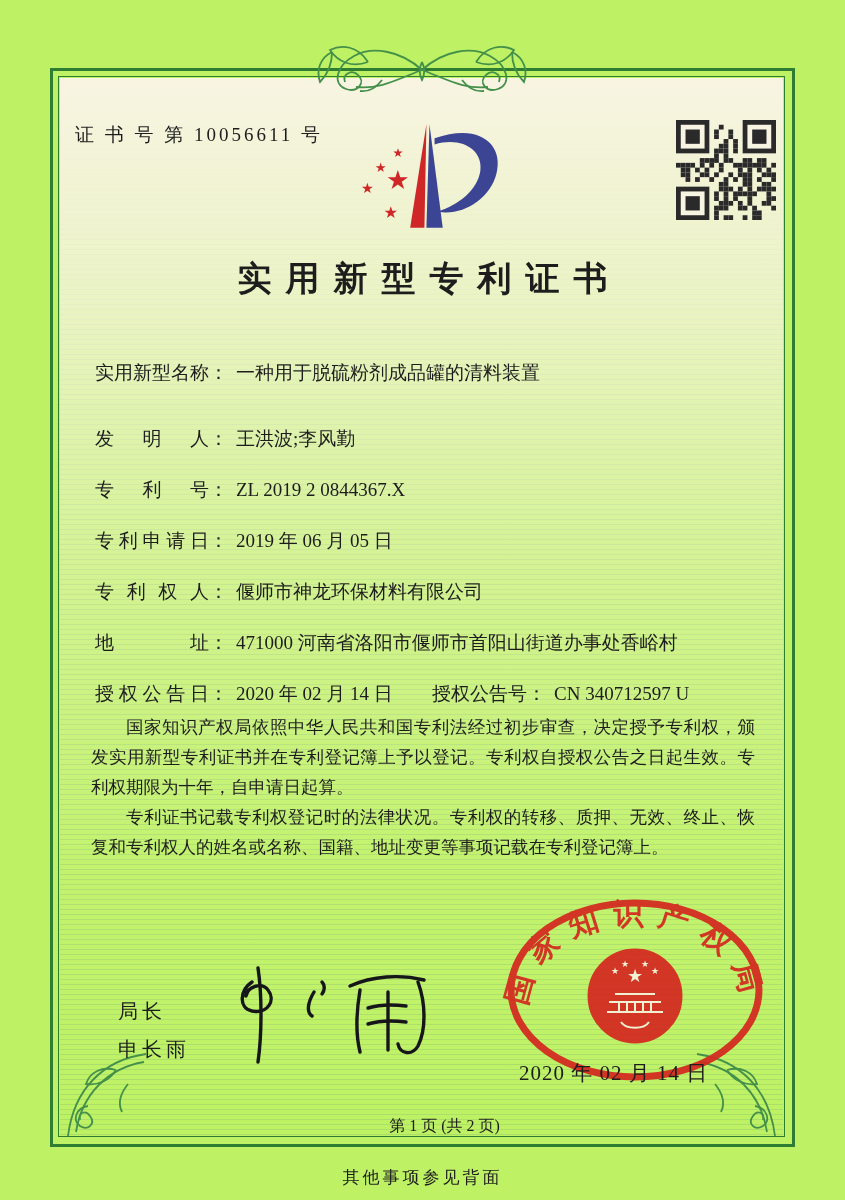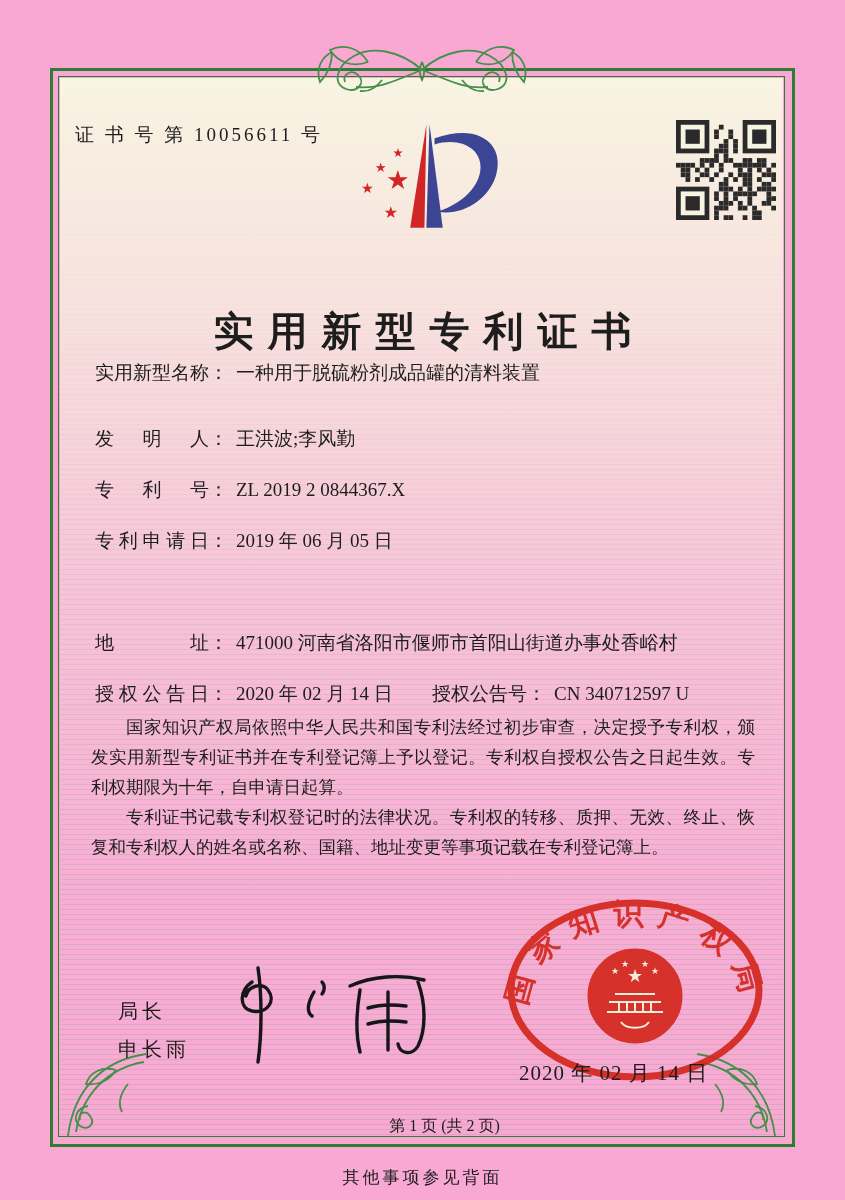--- a/index.html
+++ b/index.html
@@ -1,29 +1,29 @@
 <!DOCTYPE html>
 <html><head>
 <meta charset="utf-8">
 <style>
   html,body{margin:0;padding:0;background:#e9e5d2;}
-  .page{position:relative;width:845px;height:1200px;background:#f9a8d4;overflow:hidden;
+  .page{position:relative;width:845px;height:1200px;background:#bef264;overflow:hidden;
         font-family:"Liberation Serif","DejaVu Serif",serif;color:#1d1d1d;}
   .abs{position:absolute;}
   
   .watermark{left:60px;top:78px;width:723px;height:1057px;
     background:
       linear-gradient(180deg, rgba(248,244,226,1) 0%, rgba(248,244,226,.75) 22%, rgba(248,244,226,.35) 48%, rgba(248,244,226,.08) 75%, rgba(248,244,226,0) 100%),
       repeating-linear-gradient(0deg, rgba(112,168,118,.26) 0 1px, rgba(255,255,255,0) 1px 5px);
   }
   .frame-outer{left:50px;top:68px;width:739px;height:1073px;border:3px solid #2f7d33;}
   .frame-inner{left:58px;top:76px;width:725px;height:1059px;border:1px solid #2f7d33;}
   .certno{left:75px;top:122px;font-size:19px;letter-spacing:3px;}
-  .title{left:0;right:0;top:256px;text-align:center;font-size:40px;font-weight:700;
-         letter-spacing:14px;padding-left:14px;margin-top:48px;}
+  .title{left:0;right:0;top:256px;text-align:center;font-size:34px;font-weight:700;
+         letter-spacing:14px;padding-left:14px;}
   .row{left:95px;width:660px;font-size:19px;white-space:nowrap;}
   .lbl{display:inline-block;width:114px;text-align:justify;text-align-last:justify;font-family:Liberation Serif, serif;}
   .val{margin-left:8px;}
   .grant-right{position:absolute;left:337px;top:0;white-space:nowrap;}
   .paras{left:91px;top:712px;width:664px;font-size:17.5px;line-height:30px;text-align:justify;}
   .paras p{margin:0;text-indent:2em;}
   .director{left:110px;font-size:20px;letter-spacing:4px;margin-left:8px;}
   .pageinfo{left:0;right:0;top:1116px;text-align:center;font-size:16px;margin-left:44px;}
   .footnote{left:0;right:0;top:1166px;text-align:center;font-size:17px;letter-spacing:3px;}
   .sealdate{left:519px;top:1059px;font-size:21px;letter-spacing:1px;z-index:5;}
@@ -238,20 +238,23 @@
   </div>
   <div class="abs row" style="top:426px;">
     <span class="lbl">发明人</span><span>：</span><span class="val">王洪波;李风勤</span>
   </div>
   <div class="abs row" style="top:477px;">
     <span class="lbl">专利号</span><span>：</span><span class="val">ZL 2019 2 0844367.X</span>
   </div>
   <div class="abs row" style="top:528px;">
     <span class="lbl">专利申请日</span><span>：</span><span class="val">2019 年 06 月 05 日</span>
   </div>
+  <div class="abs row" style="top:579px;">
+    <span class="lbl">专利权人</span><span>：</span><span class="val">偃师市神龙环保材料有限公司</span>
+  </div>
   <div class="abs row" style="top:630px;">
     <span class="lbl">地址</span><span>：</span><span class="val">471000 河南省洛阳市偃师市首阳山街道办事处香峪村</span>
   </div>
 
   <div class="abs row" style="top:681px;">
     <span class="lbl">授权公告日</span><span>：</span><span class="val">2020 年 02 月 14 日</span>
     <span class="grant-right">
       <span>授权公告号</span><span>：</span><span class="val">CN 340712597 U</span>
     </span>
   </div>

